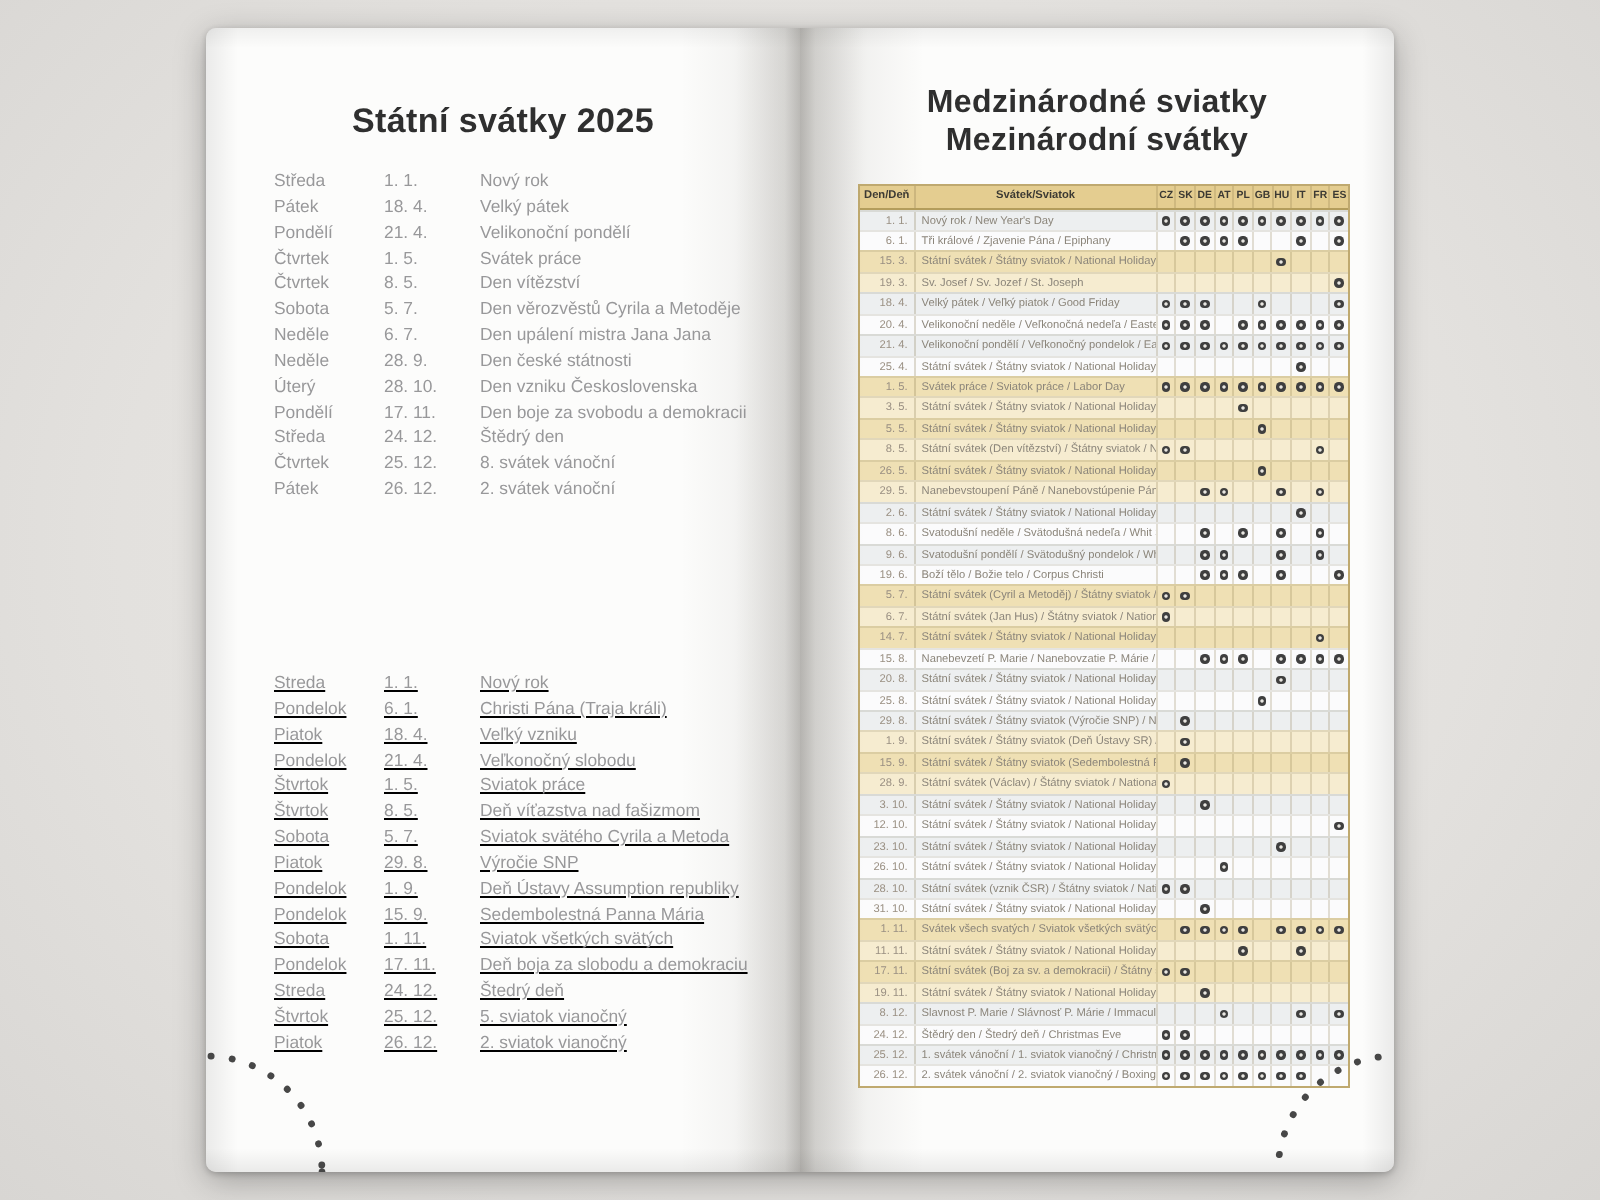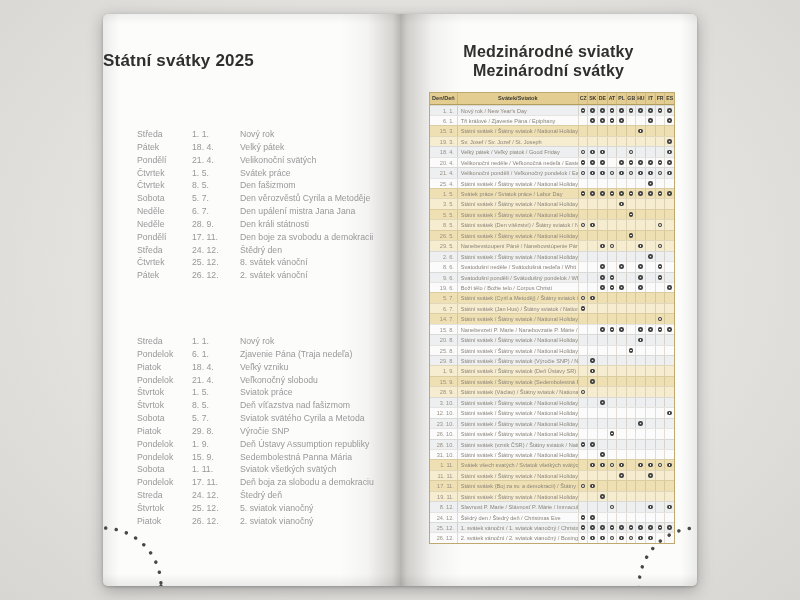--- a/index.html
+++ b/index.html
@@ -26,25 +26,25 @@
       #fcfcfb;}
   .page-right{left:297px;border-radius:0 5px 5px 0;
     background:
       linear-gradient(to right, rgba(60,55,45,.20), rgba(60,55,45,.05) 34px, transparent 62px),
       linear-gradient(to left, rgba(0,0,0,.07), transparent 16px),
       linear-gradient(to bottom, rgba(0,0,0,.05), transparent 10px, transparent 560px, rgba(0,0,0,.07)),
       #fcfcfb;}
   .spine{position:absolute;left:265px;top:0;width:64px;height:572px;pointer-events:none;
     background:linear-gradient(to right, transparent, rgba(70,65,55,.08) 38%, rgba(50,45,38,.20) 50%, rgba(70,65,55,.08) 62%, transparent);}
   
-  .nat-title{position:absolute;left:0;right:0;
+  .nat-title{position:absolute;left:0;right:0;text-align:center;
     font-size:17px;font-weight:bold;color:var(--title);letter-spacing:.2px;}
   .cz-title{top:37px;} .sk-title{top:288px;}
   .hlist{position:absolute;left:34px;right:14px;}
-  .cz-list{top:70px;margin-top:44px;} .sk-list{top:321px;}
+  .cz-list{top:70px;} .sk-list{top:321px;text-decoration:underline;}
   .hrow{display:flex;height:12.85px;line-height:12.85px;
     font-size:8.7px;color:var(--list-text);white-space:nowrap;}
   .hrow .d{width:55px;} .hrow .dt{width:48px;} .hrow .nm{flex:1;overflow:hidden;}
   
   .int-title{position:absolute;top:28px;left:0;right:0;text-align:center;
     font-size:16px;font-weight:bold;color:var(--title);line-height:19px;letter-spacing:.2px;}
   .itable{position:absolute;left:29px;top:78px;width:246px;
     border:1px solid #bfa96f;background:#fff;}
   .trow{display:flex;height:10.45px;line-height:10.45px;font-size:5.6px;
     border-top:1px solid rgba(100,90,60,.14);}
@@ -81,46 +81,51 @@
           <span class="nm">Nový rok</span>
         </div>
         <div class="hrow">
           <span class="d">Pátek</span>
           <span class="dt">18. 4.</span>
           <span class="nm">Velký pátek</span>
         </div>
         <div class="hrow">
           <span class="d">Pondělí</span>
           <span class="dt">21. 4.</span>
-          <span class="nm">Velikonoční svätých</span>
+          <span class="nm">Velikonoční pondělí</span>
         </div>
         <div class="hrow">
           <span class="d">Čtvrtek</span>
           <span class="dt">1. 5.</span>
           <span class="nm">Svátek práce</span>
         </div>
         <div class="hrow">
           <span class="d">Čtvrtek</span>
           <span class="dt">8. 5.</span>
-          <span class="nm">Den fašizmom</span>
+          <span class="nm">Den vítězství</span>
         </div>
         <div class="hrow">
           <span class="d">Sobota</span>
           <span class="dt">5. 7.</span>
           <span class="nm">Den věrozvěstů Cyrila a Metoděje</span>
         </div>
         <div class="hrow">
           <span class="d">Neděle</span>
           <span class="dt">6. 7.</span>
           <span class="nm">Den upálení mistra Jana Jana</span>
         </div>
         <div class="hrow">
           <span class="d">Neděle</span>
           <span class="dt">28. 9.</span>
-          <span class="nm">Den králi státnosti</span>
+          <span class="nm">Den české státnosti</span>
+        </div>
+        <div class="hrow">
+          <span class="d">Úterý</span>
+          <span class="dt">28. 10.</span>
+          <span class="nm">Den vzniku Československa</span>
         </div>
         <div class="hrow">
           <span class="d">Pondělí</span>
           <span class="dt">17. 11.</span>
           <span class="nm">Den boje za svobodu a demokracii</span>
         </div>
         <div class="hrow">
           <span class="d">Středa</span>
           <span class="dt">24. 12.</span>
           <span class="nm">Štědrý den</span>
@@ -139,21 +144,21 @@
 
     <div class="hlist sk-list" id="sk-list">
         <div class="hrow">
           <span class="d">Streda</span>
           <span class="dt">1. 1.</span>
           <span class="nm">Nový rok</span>
         </div>
         <div class="hrow">
           <span class="d">Pondelok</span>
           <span class="dt">6. 1.</span>
-          <span class="nm">Zjavenie Pána (Traja nedeľa)</span>
+          <span class="nm">Christi Pána (Traja králi)</span>
         </div>
         <div class="hrow">
           <span class="d">Piatok</span>
           <span class="dt">18. 4.</span>
           <span class="nm">Veľký vzniku</span>
         </div>
         <div class="hrow">
           <span class="d">Pondelok</span>
           <span class="dt">21. 4.</span>
           <span class="nm">Veľkonočný slobodu</span>

